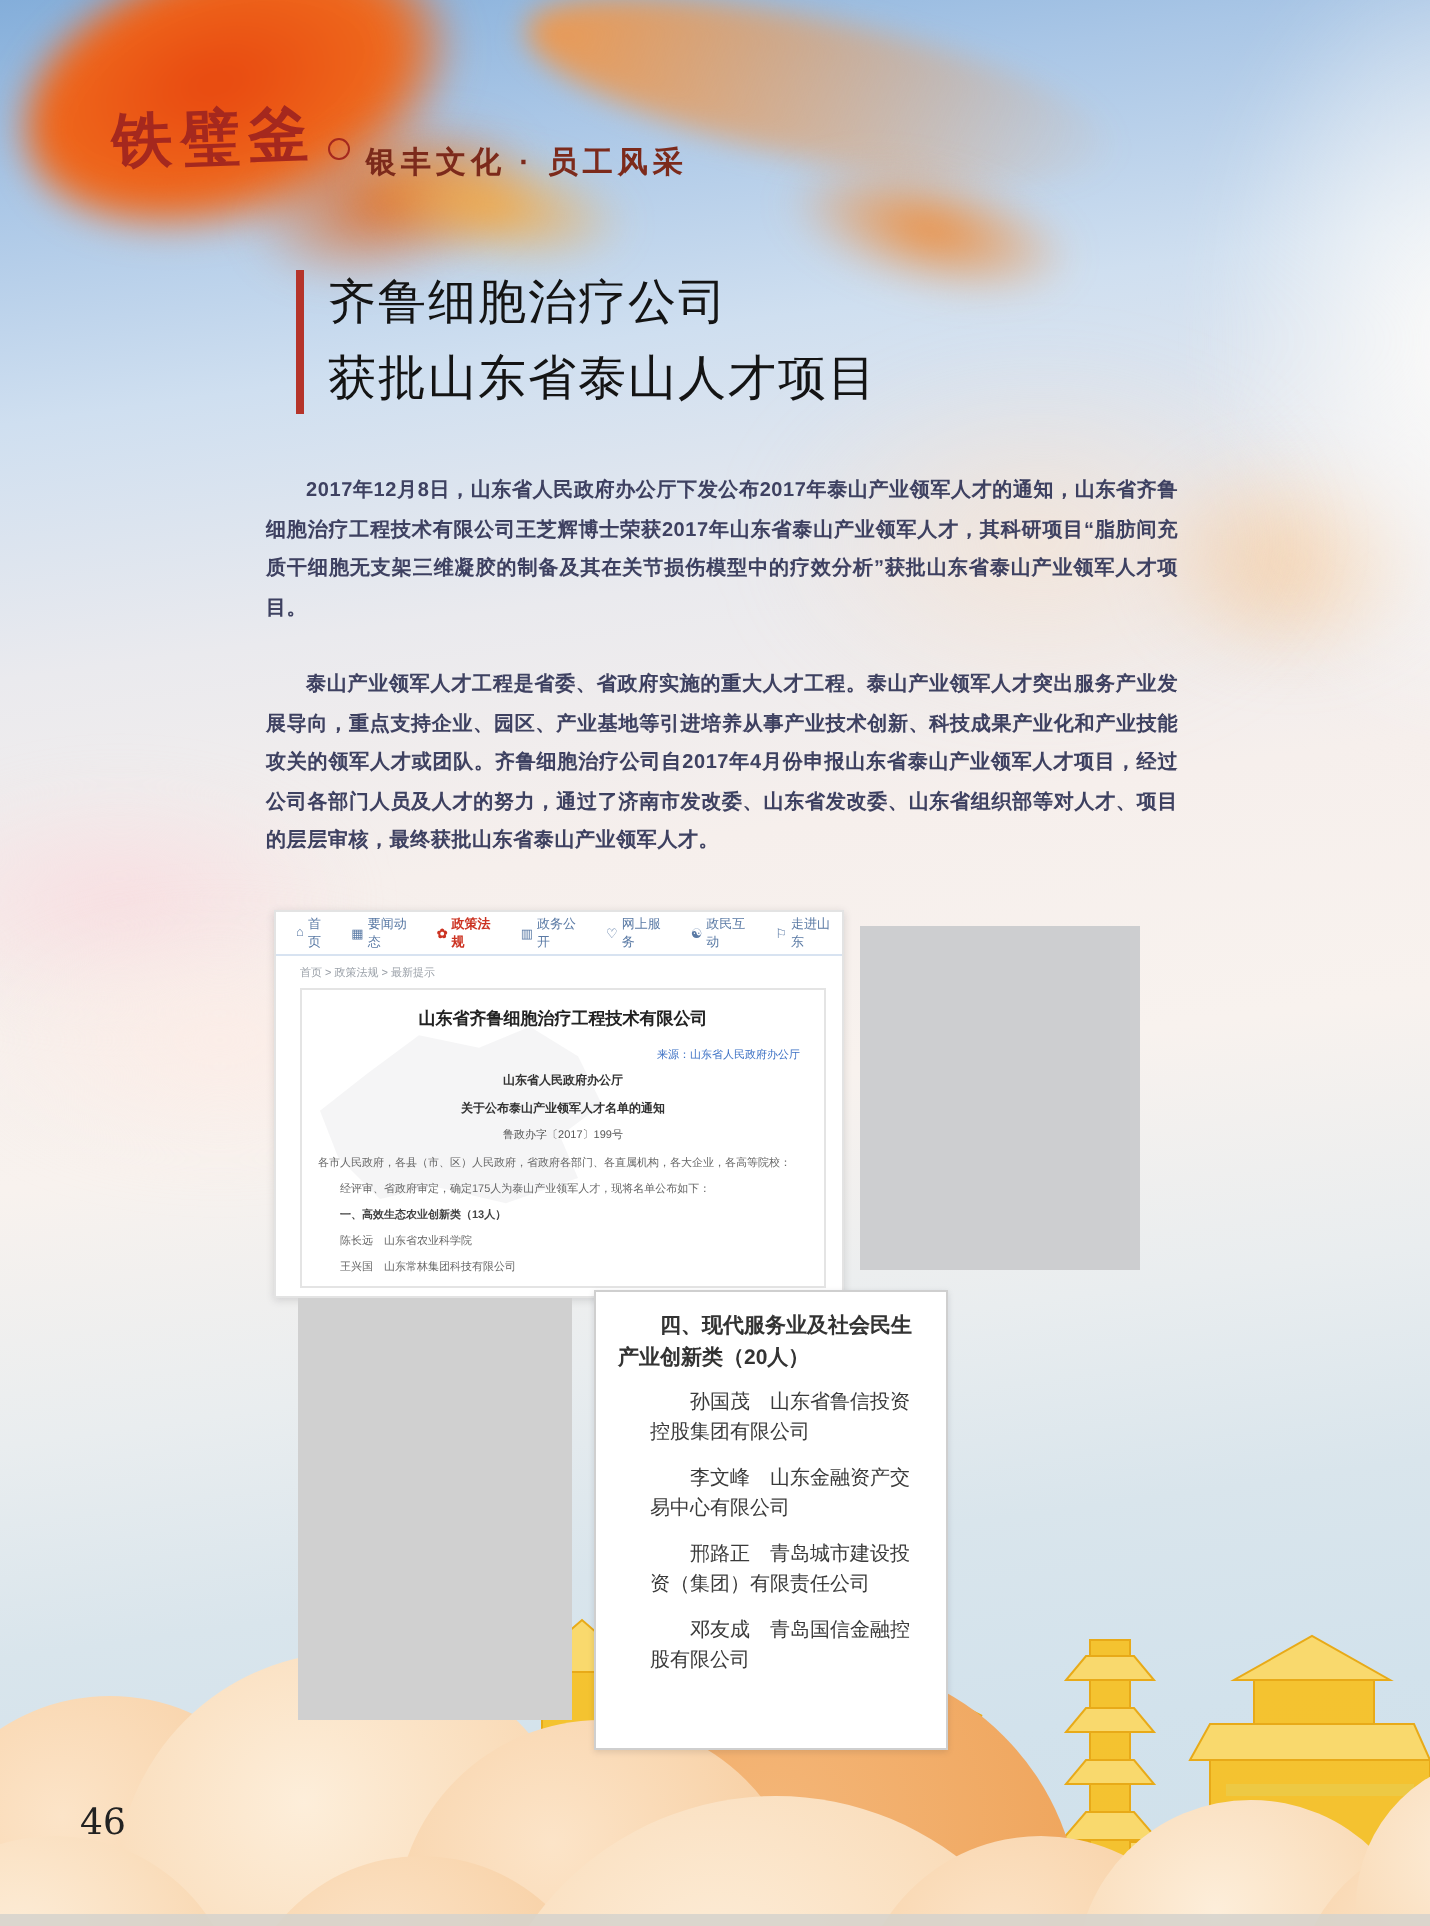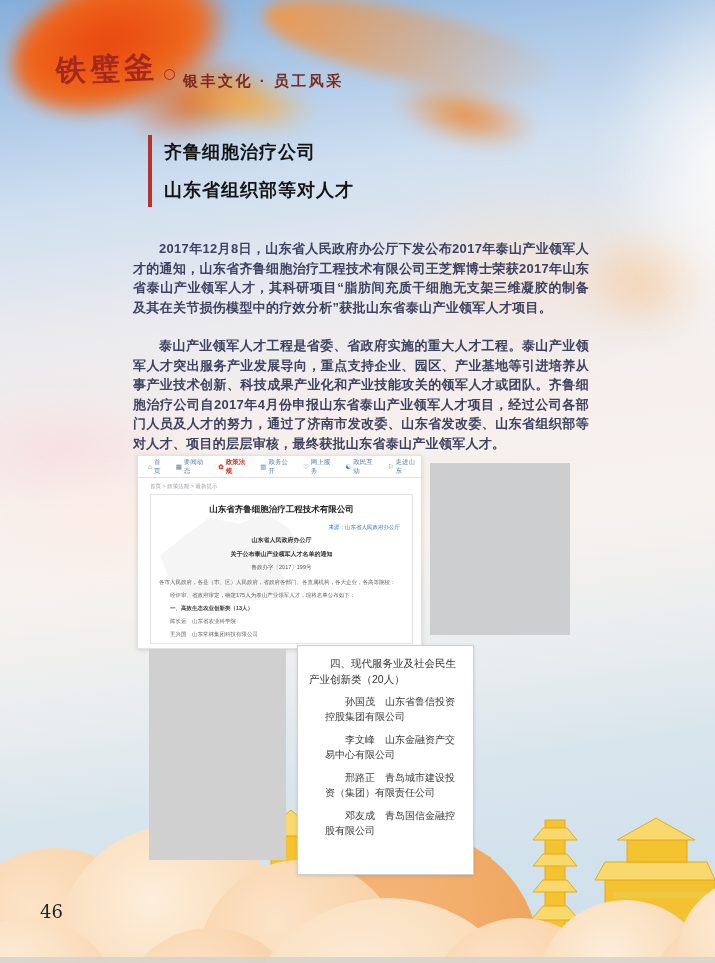--- a/index.html
+++ b/index.html
@@ -27,22 +27,22 @@
 
   
   #brand{position:absolute;left:56px;top:48px;display:flex;align-items:center;z-index:20;}
   .calli{font-family:"DejaVu Serif",serif;font-size:30px;font-weight:bold;color:#a5281e;letter-spacing:4px;transform:rotate(-2deg);}
   .seal{width:9px;height:9px;border:1.5px solid #a5281e;border-radius:50%;margin:10px 8px 0 6px;}
   .section-name{font-size:15px;font-weight:bold;color:#7c2a1b;letter-spacing:2.5px;margin-top:24px;}
 
   
   #title-block{position:absolute;left:148px;top:133px;z-index:20;display:flex;}
   #title-bar{width:4px;height:72px;background:#b5342a;margin-right:12px;margin-top:2px;}
-  .title-text{font-size:18px;line-height:38px;font-weight:bold;color:#141414;letter-spacing:1px;}
-  .para{position:absolute;left:133px;width:456px;z-index:20;font-size:13px;line-height:19.5px;
+  .title-text{font-size:24px;line-height:38px;font-weight:normal;color:#141414;letter-spacing:1px;}
+  .para{position:absolute;left:133px;width:456px;z-index:20;font-size:10px;line-height:19.5px;
         color:#3e4161;font-weight:bold;text-align:justify;text-indent:2em;letter-spacing:.3px;}
   #para1{top:226px;}
   #para2{top:323px;}
 
   
   #gov-shot{position:absolute;left:137px;top:455px;width:283px;height:192px;background:#ffffff;
             border:1px solid #e3e3e3;box-shadow:0 1px 4px rgba(60,60,70,.18);z-index:20;}
   #gov-nav{display:flex;align-items:center;height:21px;border-bottom:1px solid #d8e3f1;padding-left:10px;gap:9px;}
   .nav-item{display:flex;align-items:center;gap:2px;font-size:6.5px;color:#5a7aa5;text-decoration:none;}
   .nav-item.active{color:#cc3322;font-weight:bold;}
@@ -62,21 +62,21 @@
   .doc-line.b{font-weight:bold;color:#444;}
 
   .grayimg{position:absolute;background:#cdced0;z-index:20;}
   #gray-top{left:430px;top:463px;width:140px;height:172px;}
   #gray-bottom{left:149px;top:649px;width:137px;height:211px;background:#d0d0d0;}
 
   
   #list-shot{position:absolute;left:297px;top:645px;width:177px;height:230px;background:#fff;
              border:1px solid #cfcfcf;box-shadow:0 1px 3px rgba(60,60,70,.15);z-index:20;
              padding:9px 11px;box-sizing:border-box;}
-  #list-category{font-size:10.5px;line-height:16px;font-weight:normal;color:#333;text-indent:2em;margin-bottom:7px;}
+  #list-category{font-size:10.5px;line-height:16px;font-weight:bold;color:#333;text-indent:2em;margin-bottom:7px;}
   .entry{position:relative;font-size:10px;line-height:15px;color:#3a3a3a;text-indent:2em;margin-bottom:8px;margin-left:16px;}
   .entry.hl::after{content:'';position:absolute;top:-3px;bottom:-3px;left:-5px;right:-4px;border:1.5px solid #e86060;}
 
   
   #palace{position:absolute;left:175px;top:788px;width:540px;height:175px;z-index:5;opacity:.97;}
   .cloud{position:absolute;border-radius:50%;z-index:10;background:radial-gradient(circle at 38% 30%,#fce4c8 0%,#f8d2a8 55%,#f4c291 100%);}
   .cloud.dk{background:radial-gradient(circle at 40% 32%,#f4b678 0%,#efa55c 70%,#eb9a4e 100%);}
   .cloud.lt{background:radial-gradient(circle at 40% 32%,#fdeeda 0%,#f9d9b4 60%,#f6cda0 100%);}
   #pagenum{position:absolute;left:40px;top:901px;z-index:15;font-family:"DejaVu Serif",serif;font-size:18px;color:#222;}
   #bottom-strip{position:absolute;left:0;bottom:0;width:100%;height:6px;background:rgba(213,210,205,.85);z-index:16;}
@@ -100,21 +100,21 @@
   <div id="brand">
     <span class="calli">铁璧釜</span>
     <span class="seal"></span>
     <span class="section-name">银丰文化 · 员工风采</span>
   </div>
 
   <div id="title-block">
     <div id="title-bar"></div>
     <div>
       <div class="title-text">齐鲁细胞治疗公司</div>
-      <div class="title-text">山东省组织部等对人才</div>
+      <div class="title-text">获批山东省泰山人才项目</div>
     </div>
   </div>
 
   <p class="para" id="para1">2017年12月8日，山东省人民政府办公厅下发公布2017年泰山产业领军人才的通知，山东省齐鲁细胞治疗工程技术有限公司王芝辉博士荣获2017年山东省泰山产业领军人才，其科研项目“脂肪间充质干细胞无支架三维凝胶的制备及其在关节损伤模型中的疗效分析”获批山东省泰山产业领军人才项目。</p>
   <p class="para" id="para2">泰山产业领军人才工程是省委、省政府实施的重大人才工程。泰山产业领军人才突出服务产业发展导向，重点支持企业、园区、产业基地等引进培养从事产业技术创新、科技成果产业化和产业技能攻关的领军人才或团队。齐鲁细胞治疗公司自2017年4月份申报山东省泰山产业领军人才项目，经过公司各部门人员及人才的努力，通过了济南市发改委、山东省发改委、山东省组织部等对人才、项目的层层审核，最终获批山东省泰山产业领军人才。</p>
 
   <div id="gov-shot">
     <div id="gov-nav">
         <a class="nav-item">
           <span class="nav-ico">⌂</span>

